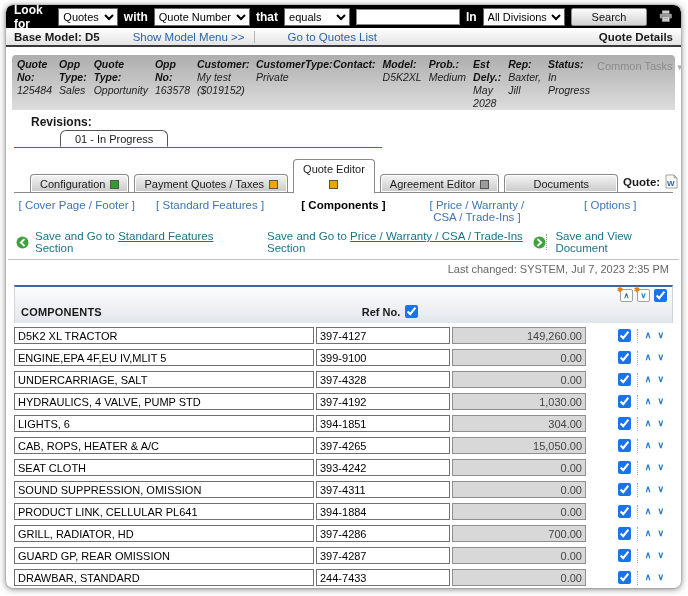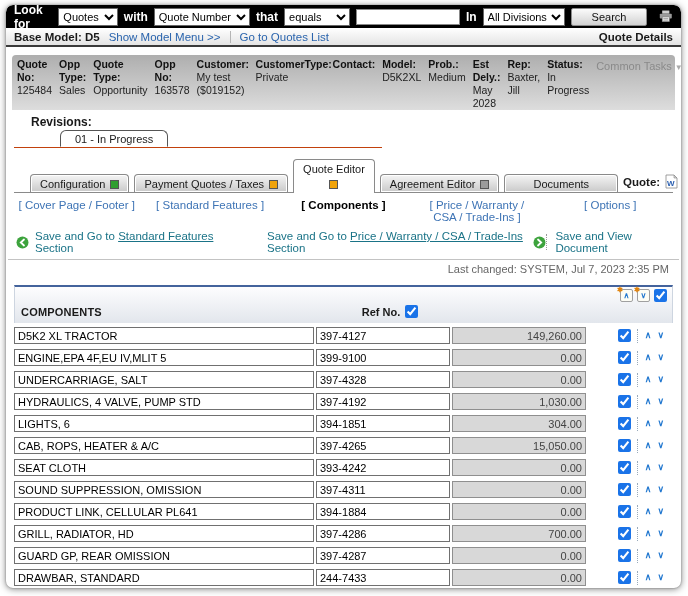--- a/index.html
+++ b/index.html
@@ -18,29 +18,29 @@
   .searchbar input[type=text] { width:104px; height:16px; border:1px solid #888; padding:0 3px; }
   .btn-search { height:18px; padding:0 20px; font-size:11px; border:1px solid #8a8a8a;
     border-radius:2px; background:linear-gradient(#fbfbfb,#d2d2d2); color:#111; cursor:pointer; }
   .spacer { flex:1; }
   .printer { width:17px; height:15px; }
 
   
   .modelbar { height:19px; background:linear-gradient(#ffffff,#e4e4e4); border-bottom:2px solid #3a3a3a;
     display:flex; align-items:center; gap:9px; padding:0 8px; font-size:11.5px; }
   .modelbar .base { font-weight:bold; }
-  .modelbar a { color:#2a64ad; text-decoration:none; cursor:pointer; }
+  .modelbar a { color:#2a64ad; text-decoration:none; cursor:pointer;margin-left:24px; }
   .modelbar .vsep { width:1px; height:12px; background:#b5b5b5; }
   .modelbar .right { margin-left:auto; font-weight:bold; }
 
   
   .qinfo { margin:8px 6px 0; height:55px; border-radius:4px 4px 0 0;
     background:linear-gradient(#aeaeae,#dddddd); display:flex; gap:7px; padding:3px 5px;
     font-size:10.5px; line-height:1.25; }
-  .qf { display:flex; flex-direction:column; }
+  .qf { display:flex; flex-direction:column;font-style:italic; }
   .qf .qi-label { font-weight:bold; color:#111; }
   .qf .qi-value { color:#222; }
   .v-link { color:var(--opp-no-link,#2a5fc4); }
   .v-status { color:var(--status-in-progress,#993333); }
   .w38{width:38px}.w34{width:34px}.w56{width:58px}.w40{width:40px}.w52{width:52px}
   .w70{width:70px}.w46{width:46px}.w44{width:44px}.w30{width:32px}.w36{width:36px}.w62{width:62px}
   .common-tasks { margin-left:auto; color:#8a8a8a; font-size:11px; padding:2px 6px 0 0; white-space:nowrap; }
   .common-tasks .caret { font-size:8px; color:#aaa; }
 
   

